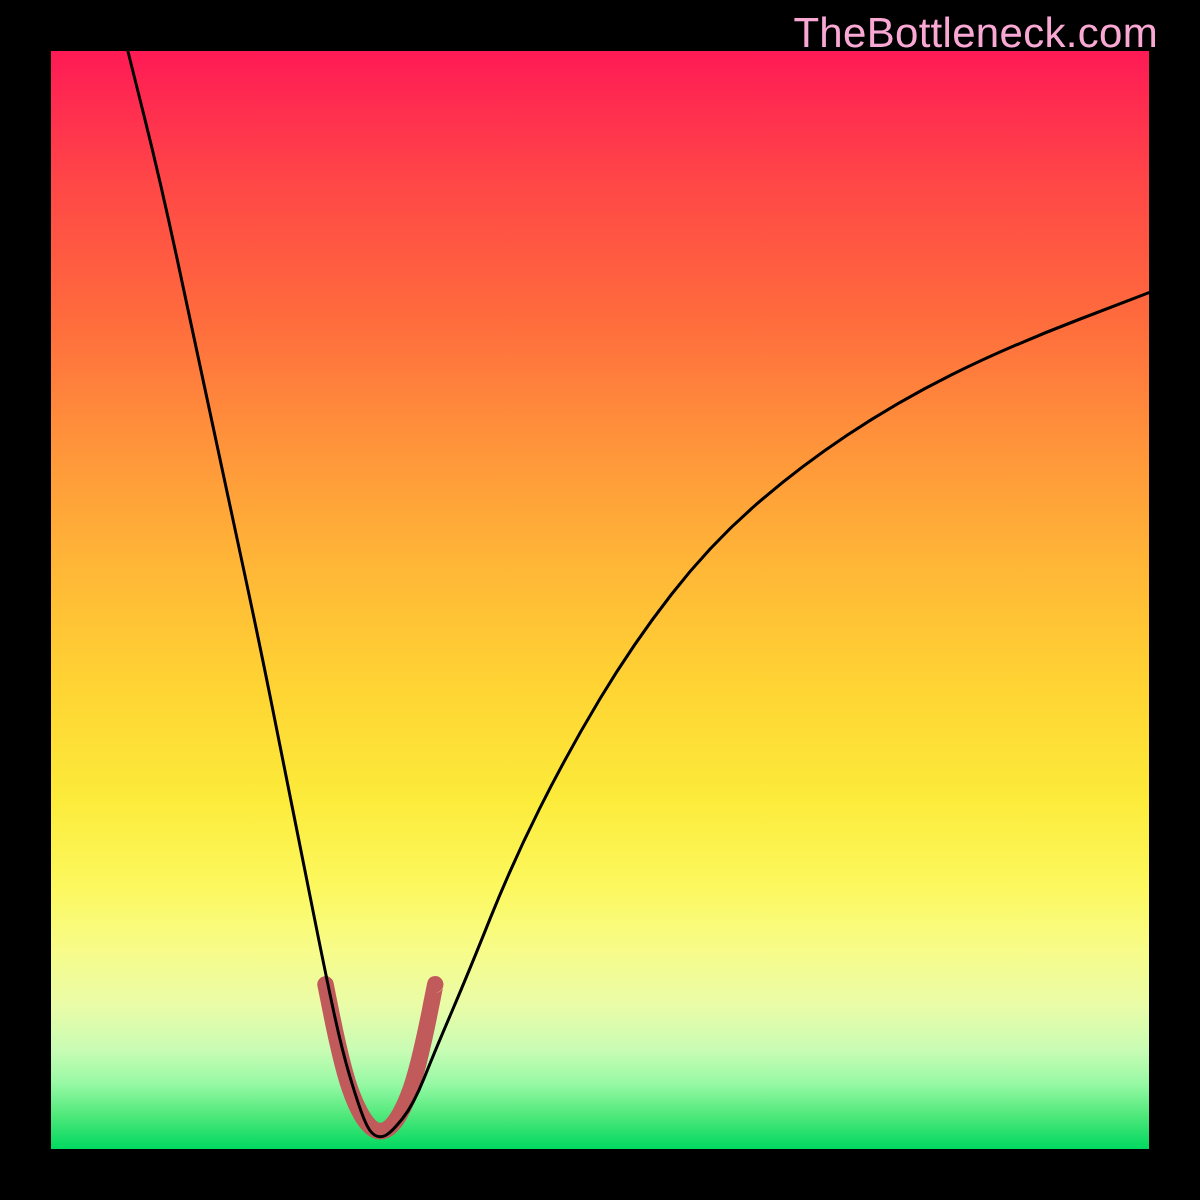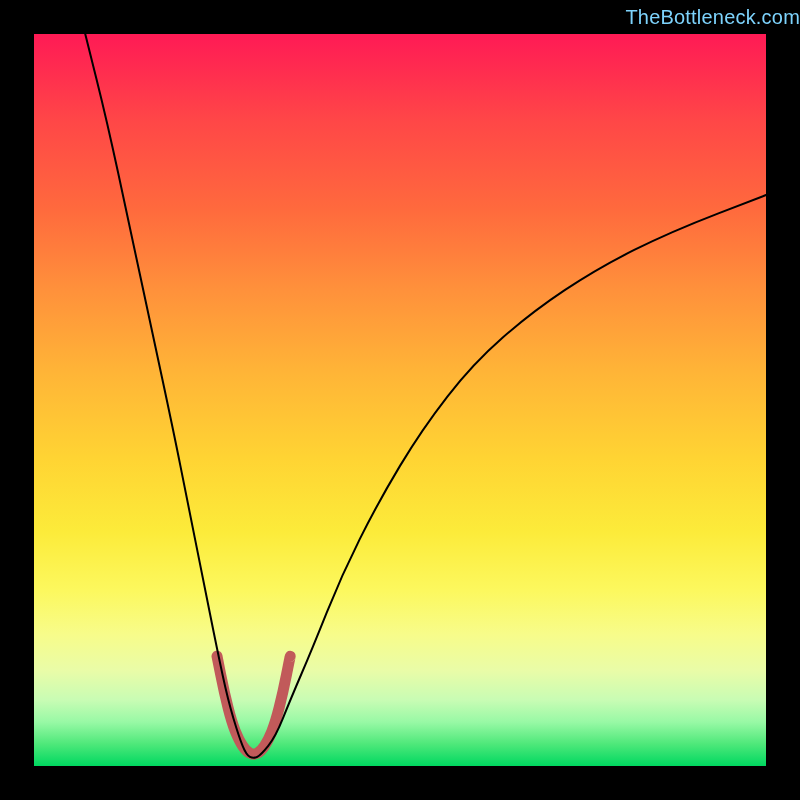--- a/index.html
+++ b/index.html
@@ -40,23 +40,23 @@
       #e9fca8 87%,
       #c8fcb4 91%,
       #98f9a5 94%,
       #4ee87a 97%,
       #00d860 100%
     );
   }
   .attribution {
     position: absolute;
     top: 6px;
-    right: 0;
-    color: #7dd3fc;
-    font-size: 20px;
+    right: 28px;
+    color: #f9a8d4;
+    font-size: 28px;
     font-weight: 500;
     letter-spacing: 0.2px;
     user-select: none;
   }
   svg.curves {
     position: absolute;
     left: 34px;
     top: 34px;
     width: 732px;
     height: 732px;

